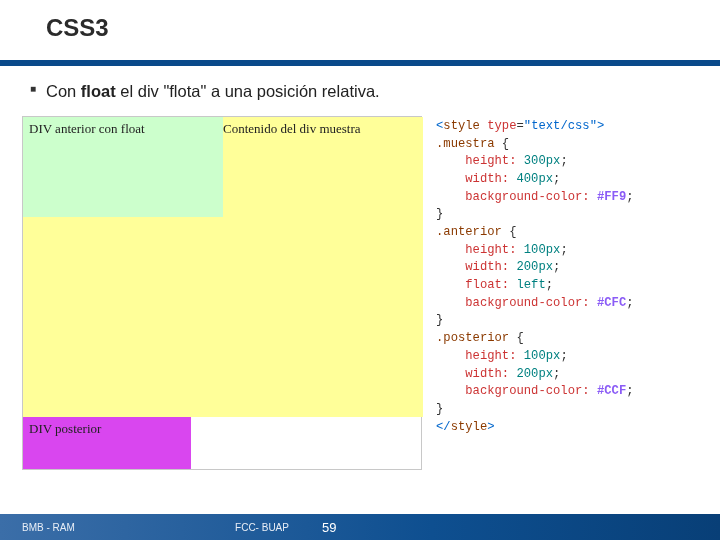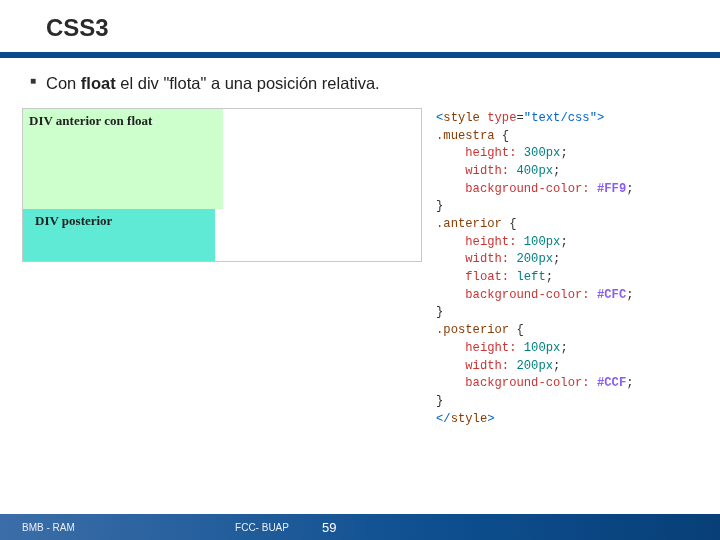--- a/index.html
+++ b/index.html
@@ -4,21 +4,21 @@
 <style>
   * { margin: 0; padding: 0; box-sizing: border-box; }
   body {
     width: 720px; height: 540px;
     font-family: Arial, Helvetica, sans-serif;
     background: #fff;
     position: relative;
     overflow: hidden;
   }
   .titlebar {
-    height: 58px;
+    height: 66px;
     background: #fff;
     border-bottom: 6px solid #0a4a8a;
     padding: 14px 0 0 46px;
   }
   .titlebar h1 {
     font-size: 24px; font-weight: bold; color: #2b2b2b;
   }
   .bullets {
     padding: 14px 24px 10px 30px;
     font-size: 16.5px;
@@ -44,38 +44,37 @@
   .demo-col {
     width: 400px;
   }
   .demo {
     border: 1px solid #c8c8c8;
     background: #fff;
     font-family: "Times New Roman", serif;
     font-size: 13px;
     color: #222;
     position: relative;
-    font-weight: bold;
   }
   .anterior {
     width: 200px; height: 100px;
     background: #ccffcc;
     float: left;
     padding: 4px 6px;
   }
   .muestra {
     width: 400px; height: 300px;
     background: #ffff99;
     padding: 4px 6px;
   }
   .posterior {
-    width: 192px; height: 52px;
-    background: #5eead4;
+    width: 168px; height: 52px;
+    background: #d946ef;
     clear: both;
-    padding: 4px 12px;
+    padding: 4px 6px;
   }
   .code-col {
     flex: 1;
     font-family: Consolas, "Courier New", monospace;
     font-size: 12.2px;
     line-height: 1.45;
     color: #333;
     white-space: pre;
     padding-top: 2px;
   }
@@ -113,20 +112,21 @@
 <ul class="bullets">
   <li>
     <span>Con </span><b>float</b><span> el div "flota" a una posición relativa.</span>
   </li>
 </ul>
 
 <div class="content-row">
   <div class="demo-col">
     <div class="demo">
       <div class="anterior">DIV anterior con float</div>
+      <div class="muestra">Contenido del div muestra</div>
       <div class="posterior">DIV posterior</div>
     </div>
   </div>
 
   <div class="code-col"><span class="c-tag">&lt;</span><span class="c-sel">style</span> <span class="c-attr">type</span><span class="c-punc">=</span><span class="c-str">"text/css"</span><span class="c-tag">&gt;</span>
 <span class="c-sel">.muestra</span><span class="c-punc"> {</span>
     <span class="c-prop">height:</span> <span class="c-num">300px</span><span class="c-punc">;</span>
     <span class="c-prop">width:</span> <span class="c-num">400px</span><span class="c-punc">;</span>
     <span class="c-prop">background-color:</span> <span class="c-hex">#FF9</span><span class="c-punc">;</span>
 <span class="c-punc">}</span>

